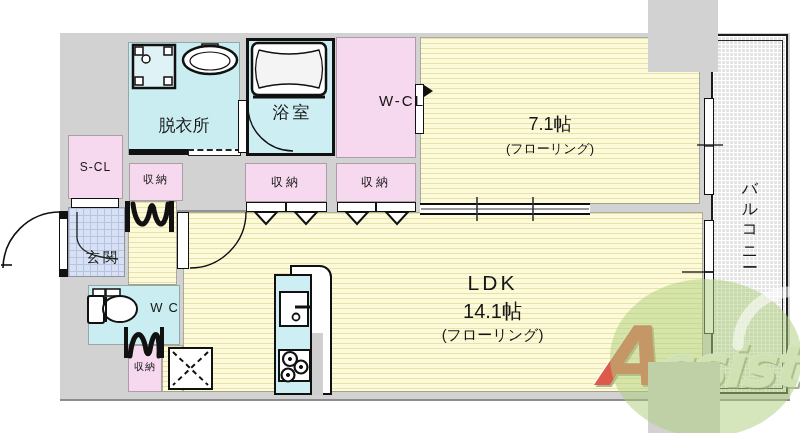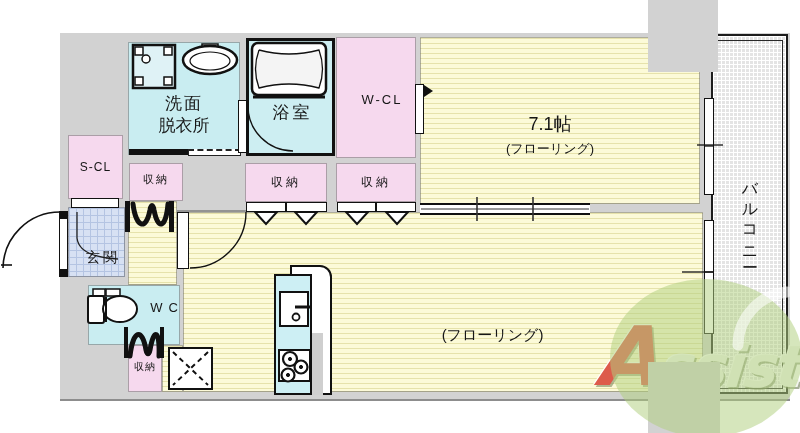--- a/index.html
+++ b/index.html
@@ -36,21 +36,21 @@
   #washroom{left:128px;top:42px;width:112px;height:113px;}
   #washroom-l1{left:128px;top:92px;width:112px;font-size:17px;letter-spacing:2px;}
   #washroom-l2{left:128px;top:114px;width:112px;font-size:17px;}
   #washroom-wall{left:129px;top:149px;width:59px;height:6px;background:#111;z-index:2;}
   #washroom-sill{left:188px;top:149px;width:53px;height:7px;background:#fff;border:1px solid #222;
     border-top:2px dashed #222;z-index:2;}
   #bath{left:246px;top:38px;width:89px;height:118px;border:3px solid #111;background:#cdeef2;}
   #bath-label{left:250px;top:101px;width:85px;font-size:17px;letter-spacing:3px;}
   #bath-door-leaf{left:238px;top:100px;width:9px;height:53px;background:#fff;border:1.5px solid #111;z-index:2;}
   #wcl{left:336px;top:37px;width:80px;height:121px;}
-  #wcl-label{left:336px;top:92px;width:92px;font-size:13px;letter-spacing:2px;}
+  #wcl-label{left:356px;top:92px;width:92px;font-size:15px;letter-spacing:2px;}
   #wcl-door{left:415px;top:84px;width:9px;height:50px;background:#fff;border:1.5px solid #111;z-index:2;}
   #yoshitsu{left:420px;top:37px;width:280px;height:167px;}
   #yoshitsu-name{left:460px;top:83px;width:180px;font-size:19px;letter-spacing:5px;}
   #yoshitsu-size{left:460px;top:112px;width:180px;font-size:18px;}
   #yoshitsu-floor{left:455px;top:140px;width:190px;font-size:13px;}
 
   
   #storage-left{left:129px;top:163px;width:54px;height:38px;}
   #storage-left-label{left:129px;top:172px;width:54px;font-size:11px;letter-spacing:2px;}
   #storage-mid{left:245px;top:163px;width:82px;height:39px;}
@@ -254,33 +254,34 @@
     <g stroke="#111">
       <circle cx="290" cy="359" r="7" fill="#fff" stroke-width="2.2"></circle>
       <circle cx="301" cy="367" r="6.5" fill="#fff" stroke-width="2.2"></circle>
       <circle cx="288" cy="375" r="6.5" fill="#fff" stroke-width="2.2"></circle>
       <circle cx="290" cy="359" r="1.6" fill="#111"></circle>
       <circle cx="301" cy="367" r="1.6" fill="#111"></circle>
       <circle cx="288" cy="375" r="1.6" fill="#111"></circle>
     </g>
   </svg>
 
-  <div id="washroom-l1" class="lbl">洗面</div>
   <div id="bath-label" class="lbl">浴室</div>
   <div id="washroom-l2" class="lbl">脱衣所</div>
   <div id="wcl-label" class="lbl">W-CL</div>
   <div id="yoshitsu-size" class="lbl">7.1帖</div>
   <div id="yoshitsu-floor" class="lbl">(フローリング)</div>
   <div id="storage-left-label" class="lbl">収納</div>
   <div id="storage-mid-label" class="lbl">収納</div>
   <div id="storage-right-label" class="lbl">収納</div>
   <div id="scl-label" class="lbl">S-CL</div>
   <div id="genkan-label" class="lbl">玄関</div>
   <div id="wc-label" class="lbl">WC</div>
   <div id="storage-bottom-label" class="lbl">収納</div>
+  <div id="ldk-name" class="lbl">LDK</div>
+  <div id="ldk-size" class="lbl">14.1帖</div>
   <div id="ldk-floor" class="lbl">(フローリング)</div>
 
   <div id="wm-text" class="abs">
     <span id="wm-a">A</span>
       <span id="wm-rest">ssist</span>
   </div>
   <div id="mask-bottom" class="abs"></div>
   <div id="wm-ellipse" class="abs"></div>
   <svg id="wm-swoosh" class="abs" width="800" height="433" viewBox="0 0 800 433" style="pointer-events:none;">
     <path d="M738,345 A54,54 0 0 1 787,292" fill="none" stroke="rgba(255,255,255,0.55)" stroke-width="11" stroke-linecap="round"></path>

